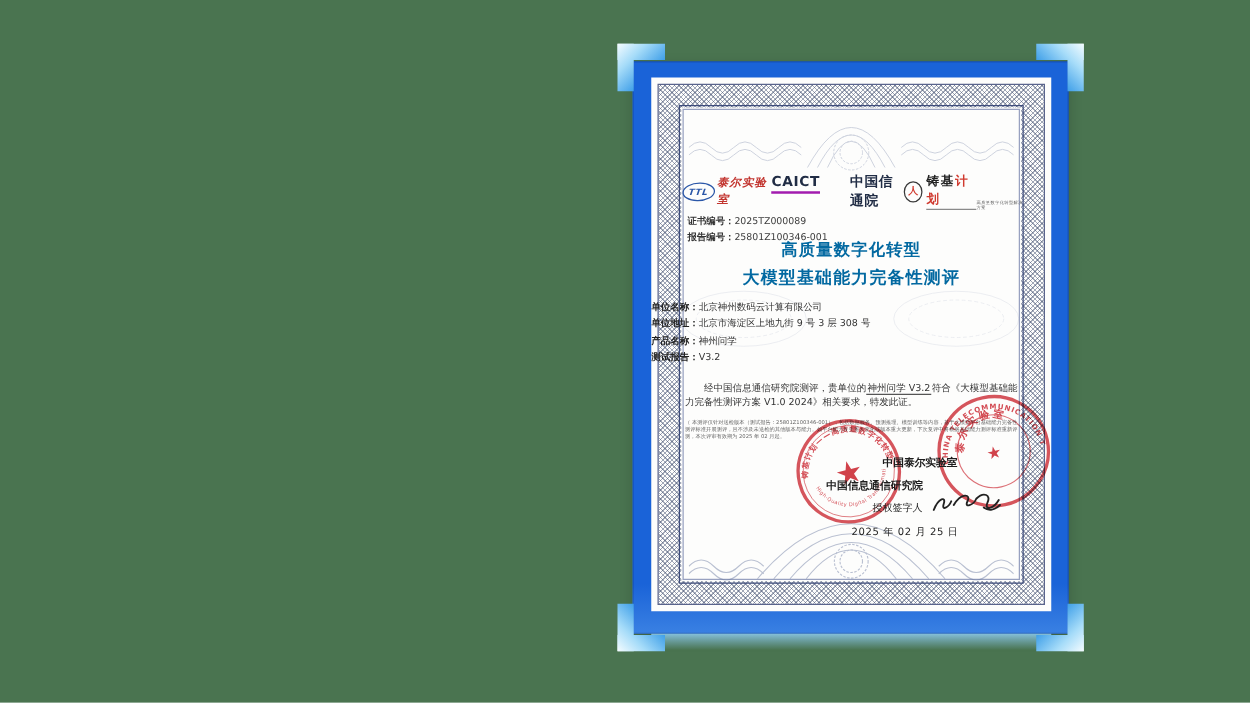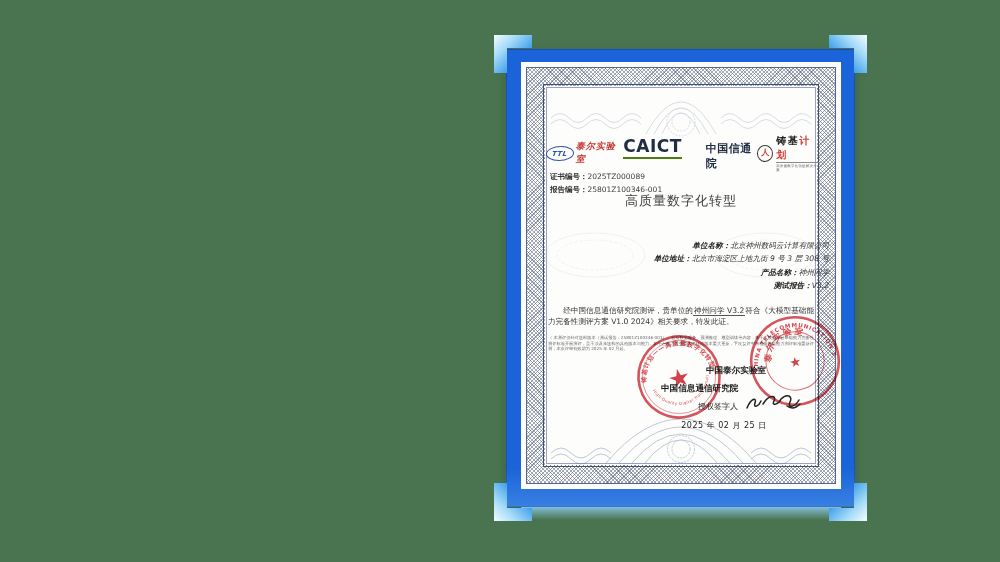--- a/index.html
+++ b/index.html
@@ -37,38 +37,38 @@
   .ornament-top{position:absolute;left:30px;right:30px;top:26px;height:56px;opacity:.32;}
   .ornament-bottom{position:absolute;left:30px;right:30px;bottom:24px;height:62px;opacity:.45;}
 
   
   .logos{position:absolute;left:25px;right:21px;top:77px;height:28px;display:flex;align-items:center;justify-content:space-between;z-index:2;}
   .ttl-logo{display:flex;align-items:center;gap:2px;}
   .ttl-ell{width:27px;height:13px;border:1.6px solid #2b57a8;border-radius:50%;display:flex;align-items:center;justify-content:center;transform:skewX(-8deg);}
   .ttl-abbr{font-style:italic;font-weight:bold;font-size:7px;color:#2b57a8;letter-spacing:.5px;}
   .ttl-name{font-family:"DejaVu Serif","Liberation Serif",serif;font-weight:bold;font-style:italic;font-size:9px;color:#c2342e;letter-spacing:1px;}
   .caict-logo{display:flex;align-items:baseline;gap:4px;}
-  .caict-abbr{font-size:17px;font-weight:bold;color:#212d45;border-bottom:2px solid #4d7c0f;padding-bottom:1px;letter-spacing:.5px;}
+  .caict-abbr{font-size:11px;font-weight:bold;color:#212d45;border-bottom:2px solid #a21caf;padding-bottom:1px;letter-spacing:.5px;}
   .caict-name{font-size:11px;font-weight:bold;color:#212d45;letter-spacing:.5px;margin-left:20px;}
   .zhuji-logo{display:flex;align-items:center;gap:3px;}
   .zhuji-circle{width:15px;height:15px;border:1.5px solid #3a3a3a;border-radius:50%;display:flex;align-items:center;justify-content:center;}
   .zhuji-sym{color:#d03a2f;font-size:8px;font-weight:bold;line-height:1;}
-  .zhuji-texts{display:flex;flex-direction:column;align-items:center;}
+  .zhuji-texts{display:flex;flex-direction:row;align-items:flex-end;}
   .zhuji-main{font-size:10px;font-weight:bold;letter-spacing:1.5px;border-bottom:.8px solid #8a8a8a;padding-bottom:.5px;}
   .zhuji-black{color:#222;} .zhuji-red{color:#d03a2f;}
   .zhuji-tag{font-size:3.4px;color:#666;letter-spacing:.3px;margin-top:1px;}
 
   .certnos{position:absolute;left:29px;top:108px;font-size:7.5px;color:#3c3c3c;line-height:13px;z-index:2;}
   .certnos b{font-weight:bold;color:#333;}
 
-  .title{position:absolute;left:0;right:0;top:129px;text-align:center;color:#404040;font-weight:normal;z-index:2;}
+  .title{position:absolute;left:0;right:0;top:129px;text-align:center;color:#0369a1;font-weight:bold;z-index:2;}
   .title .t1{font-size:13px;line-height:20px;letter-spacing:1px;}
   .title .t2{font-size:13.5px;line-height:22px;letter-spacing:1px;}
 
-  .fields{position:absolute;left:0;right:12px;top:177px;text-align:right;z-index:2;font-style:italic;}
+  .fields{position:absolute;left:0;right:12px;top:177px;text-align:left;z-index:2;}
   .frow{font-size:7.6px;line-height:13.4px;color:#333;}
   .flabel{font-weight:bold;color:#222;}
 
   .para{position:absolute;left:27px;right:27px;top:243px;font-size:7.6px;line-height:11px;color:#333;text-align:justify;text-indent:2em;z-index:2;}
   .para .ul{border-bottom:.8px solid #555;padding:0 1px;}
 
   .footnote{position:absolute;left:27px;right:27px;top:273px;font-size:4.2px;line-height:5.6px;color:#676767;text-align:justify;z-index:2;}
 
   
   .stamp{position:absolute;z-index:3;mix-blend-mode:multiply;}
@@ -167,20 +167,21 @@
       </div>
     </div>
 
     <div class="certnos">
       <div><b>证书编号：</b><span>2025TZ000089</span></div>
       <div><b>报告编号：</b><span>25801Z100346-001</span></div>
     </div>
 
     <div class="title">
       <div class="t1">高质量数字化转型</div>
+      <div class="t2">大模型基础能力完备性测评</div>
     </div>
 
     <div class="fields">
       <div class="frow"><span class="flabel">单位名称：</span><span>北京神州数码云计算有限公司</span></div>
       <div class="frow"><span class="flabel">单位地址：</span><span>北京市海淀区上地九街 9 号 3 层 308 号</span></div>
       <div class="frow"><span class="flabel">产品名称：</span><span>神州问学</span></div>
       <div class="frow"><span class="flabel">测试报告：</span><span>V3.2</span></div>
     </div>
 
     <div class="para">

